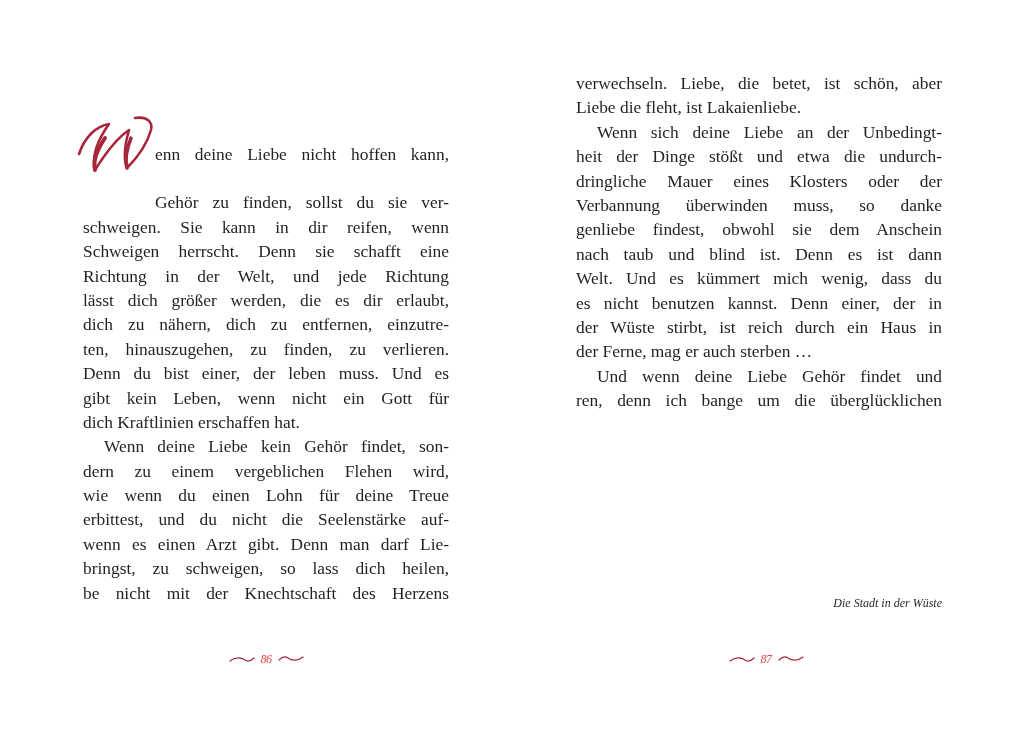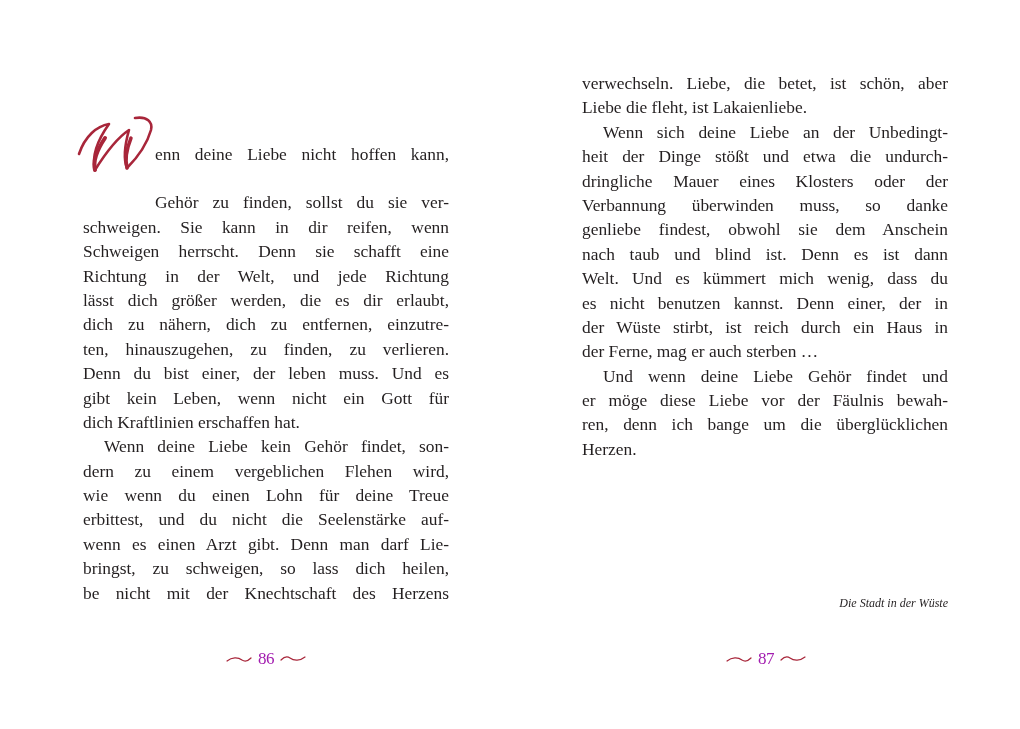--- a/index.html
+++ b/index.html
@@ -3,34 +3,34 @@
 <meta charset="utf-8">
 <style>
   html, body { margin: 0; padding: 0; background: #ffffff; }
   body { width: 1020px; height: 729px; position: relative; overflow: hidden;
          font-family: "Liberation Serif", "DejaVu Serif", serif; color: #231f20; }
   .page { position: absolute; top: 0; height: 729px; }
   .page.left { left: 0; width: 510px; }
   .page.right { left: 510px; width: 510px; }
   .text-block { position: absolute; width: 366px; }
   .page.left .text-block { left: 83px; top: 118px; }
-  .page.right .text-block { left: 72px; top: 71px; }
+  .page.right .text-block { left: 66px; top: 71px; }
   .line { display: block; height: 24.4px; line-height: 24.4px; font-size: 17.4px;
           white-space: nowrap; text-align: justify; text-align-last: justify; }
   .line.last { text-align-last: left; }
   .line.indent { padding-left: 21px; box-sizing: border-box; }
   .line.dropcap-line { padding-left: 72px; box-sizing: border-box; margin-top: 24px; }
   .dropcap { position: absolute; left: -8px; top: -4px; width: 80px; height: 62px; }
   .source { position: absolute; right: 0; font-style: italic; font-size: 12px;
             white-space: nowrap; }
   .folio { position: absolute; top: 647px; width: 120px; height: 24px; display: flex;
            align-items: center; justify-content: center; gap: 6px; color: #a8263a; }
   .page.left .folio { left: 206px; }
   .page.right .folio { left: 196px; }
-  .folio-num { font-size: 17px; color: #a21caf; letter-spacing: -0.5px; }
+  .folio-num { font-style: italic; font-size: 12px; color: #ef4444; letter-spacing: -0.5px; }
   .swash { width: 26px; height: 10px; }
 </style>
 </head>
 <body>
 
 <div class="page left">
   <div class="text-block">
     <svg class="dropcap" viewBox="0 0 80 62">
       <path d="M4 40 C 10 22, 22 12, 34 10 C 24 24, 16 40, 20 56 C 30 40, 42 24, 54 16 C 50 30, 48 44, 52 54 C 62 44, 72 30, 76 16 C 78 8, 72 2, 60 4" fill="none" stroke="#a8263a" stroke-width="2.6" stroke-linecap="round" stroke-linejoin="round"></path>
       <path d="M20 56 C 18 48, 22 36, 30 24" fill="none" stroke="#a8263a" stroke-width="4" stroke-linecap="round"></path>
@@ -74,23 +74,21 @@
     <span class="line">heit der Dinge stößt und etwa die undurch-</span>
     <span class="line">dringliche Mauer eines Klosters oder der</span>
     <span class="line">Verbannung überwinden muss, so danke</span>
     <span class="line">genliebe findest, obwohl sie dem Anschein</span>
     <span class="line">nach taub und blind ist. Denn es ist dann</span>
     <span class="line">Welt. Und es kümmert mich wenig, dass du</span>
     <span class="line">es nicht benutzen kannst. Denn einer, der in</span>
     <span class="line">der Wüste stirbt, ist reich durch ein Haus in</span>
     <span class="line last">der Ferne, mag er auch sterben …</span>
     <span class="line indent">Und wenn deine Liebe Gehör findet und</span>
-    <span class="line">er möge diese Liebe vor der Fäulnis bewah-</span>
     <span class="line">ren, denn ich bange um die überglücklichen</span>
-    <span class="line last">Herzen.</span>
     <span class="source" style="top: 525px;">Die Stadt in der Wüste</span>
   </div>
   <div class="folio">
     <svg class="swash" viewBox="0 0 26 10">
       <path d="M1 7 C 6 3, 12 3, 16 6 C 19 8, 22 7, 25 4" fill="none" stroke="#a8263a" stroke-width="1.2" stroke-linecap="round"></path>
     </svg>
     <span class="folio-num">87</span>
     <svg class="swash" viewBox="0 0 26 10">
       <path d="M1 6 C 4 3, 7 2, 10 4 C 14 7, 20 7, 25 3" fill="none" stroke="#a8263a" stroke-width="1.2" stroke-linecap="round"></path>
     </svg>

